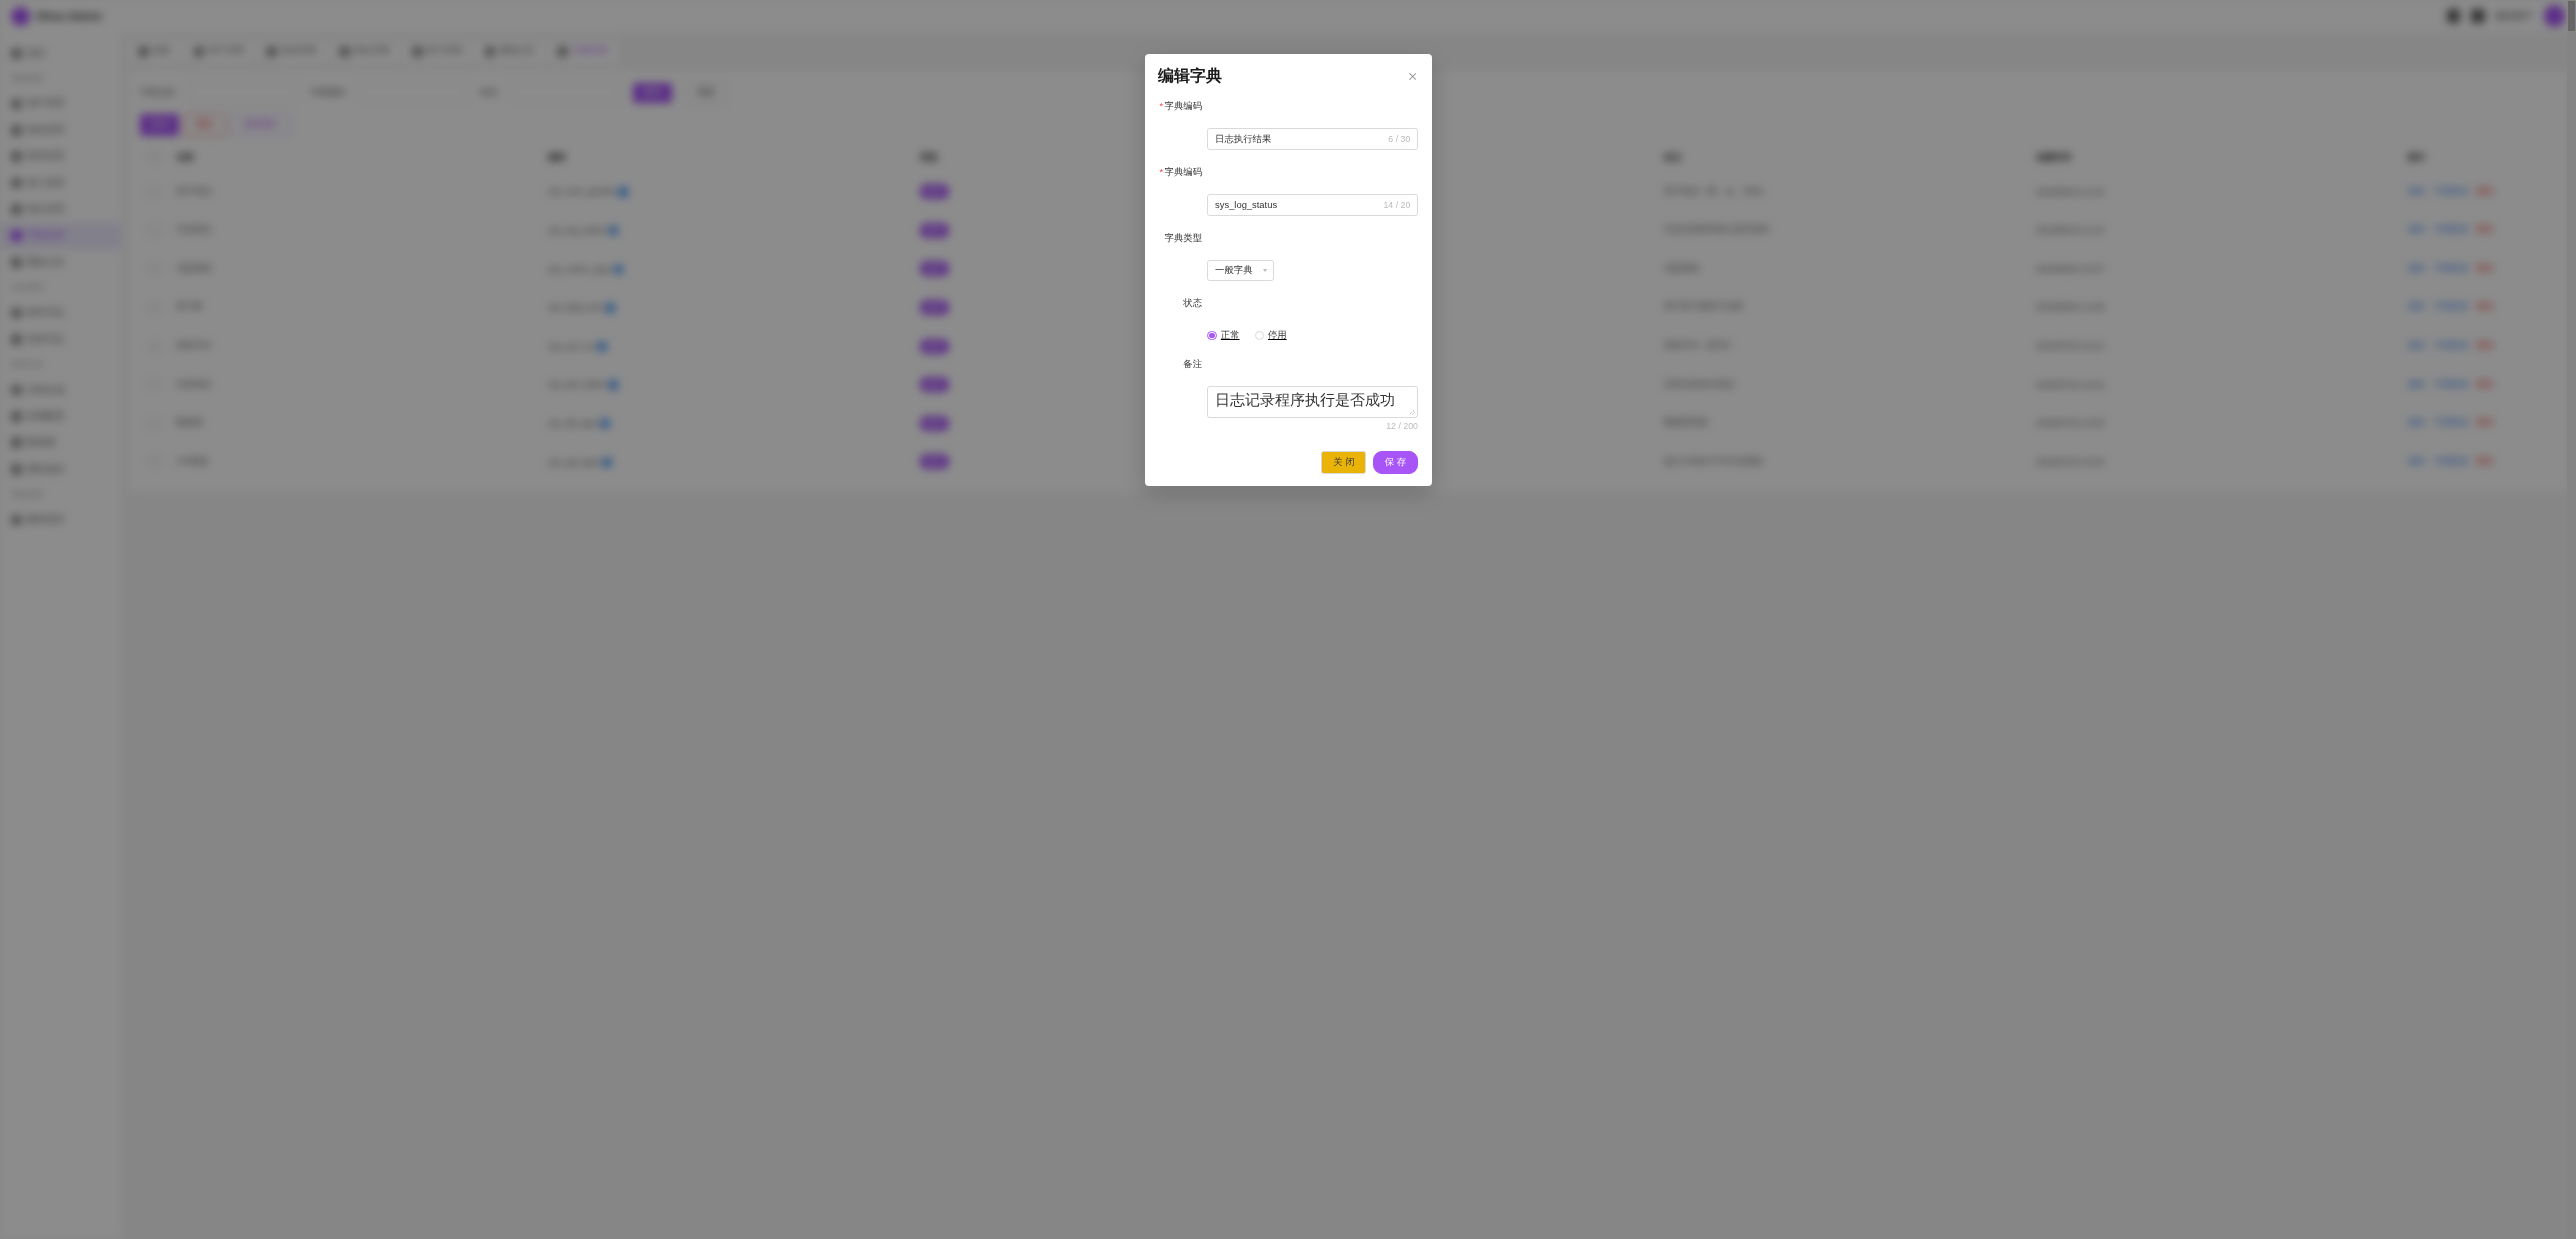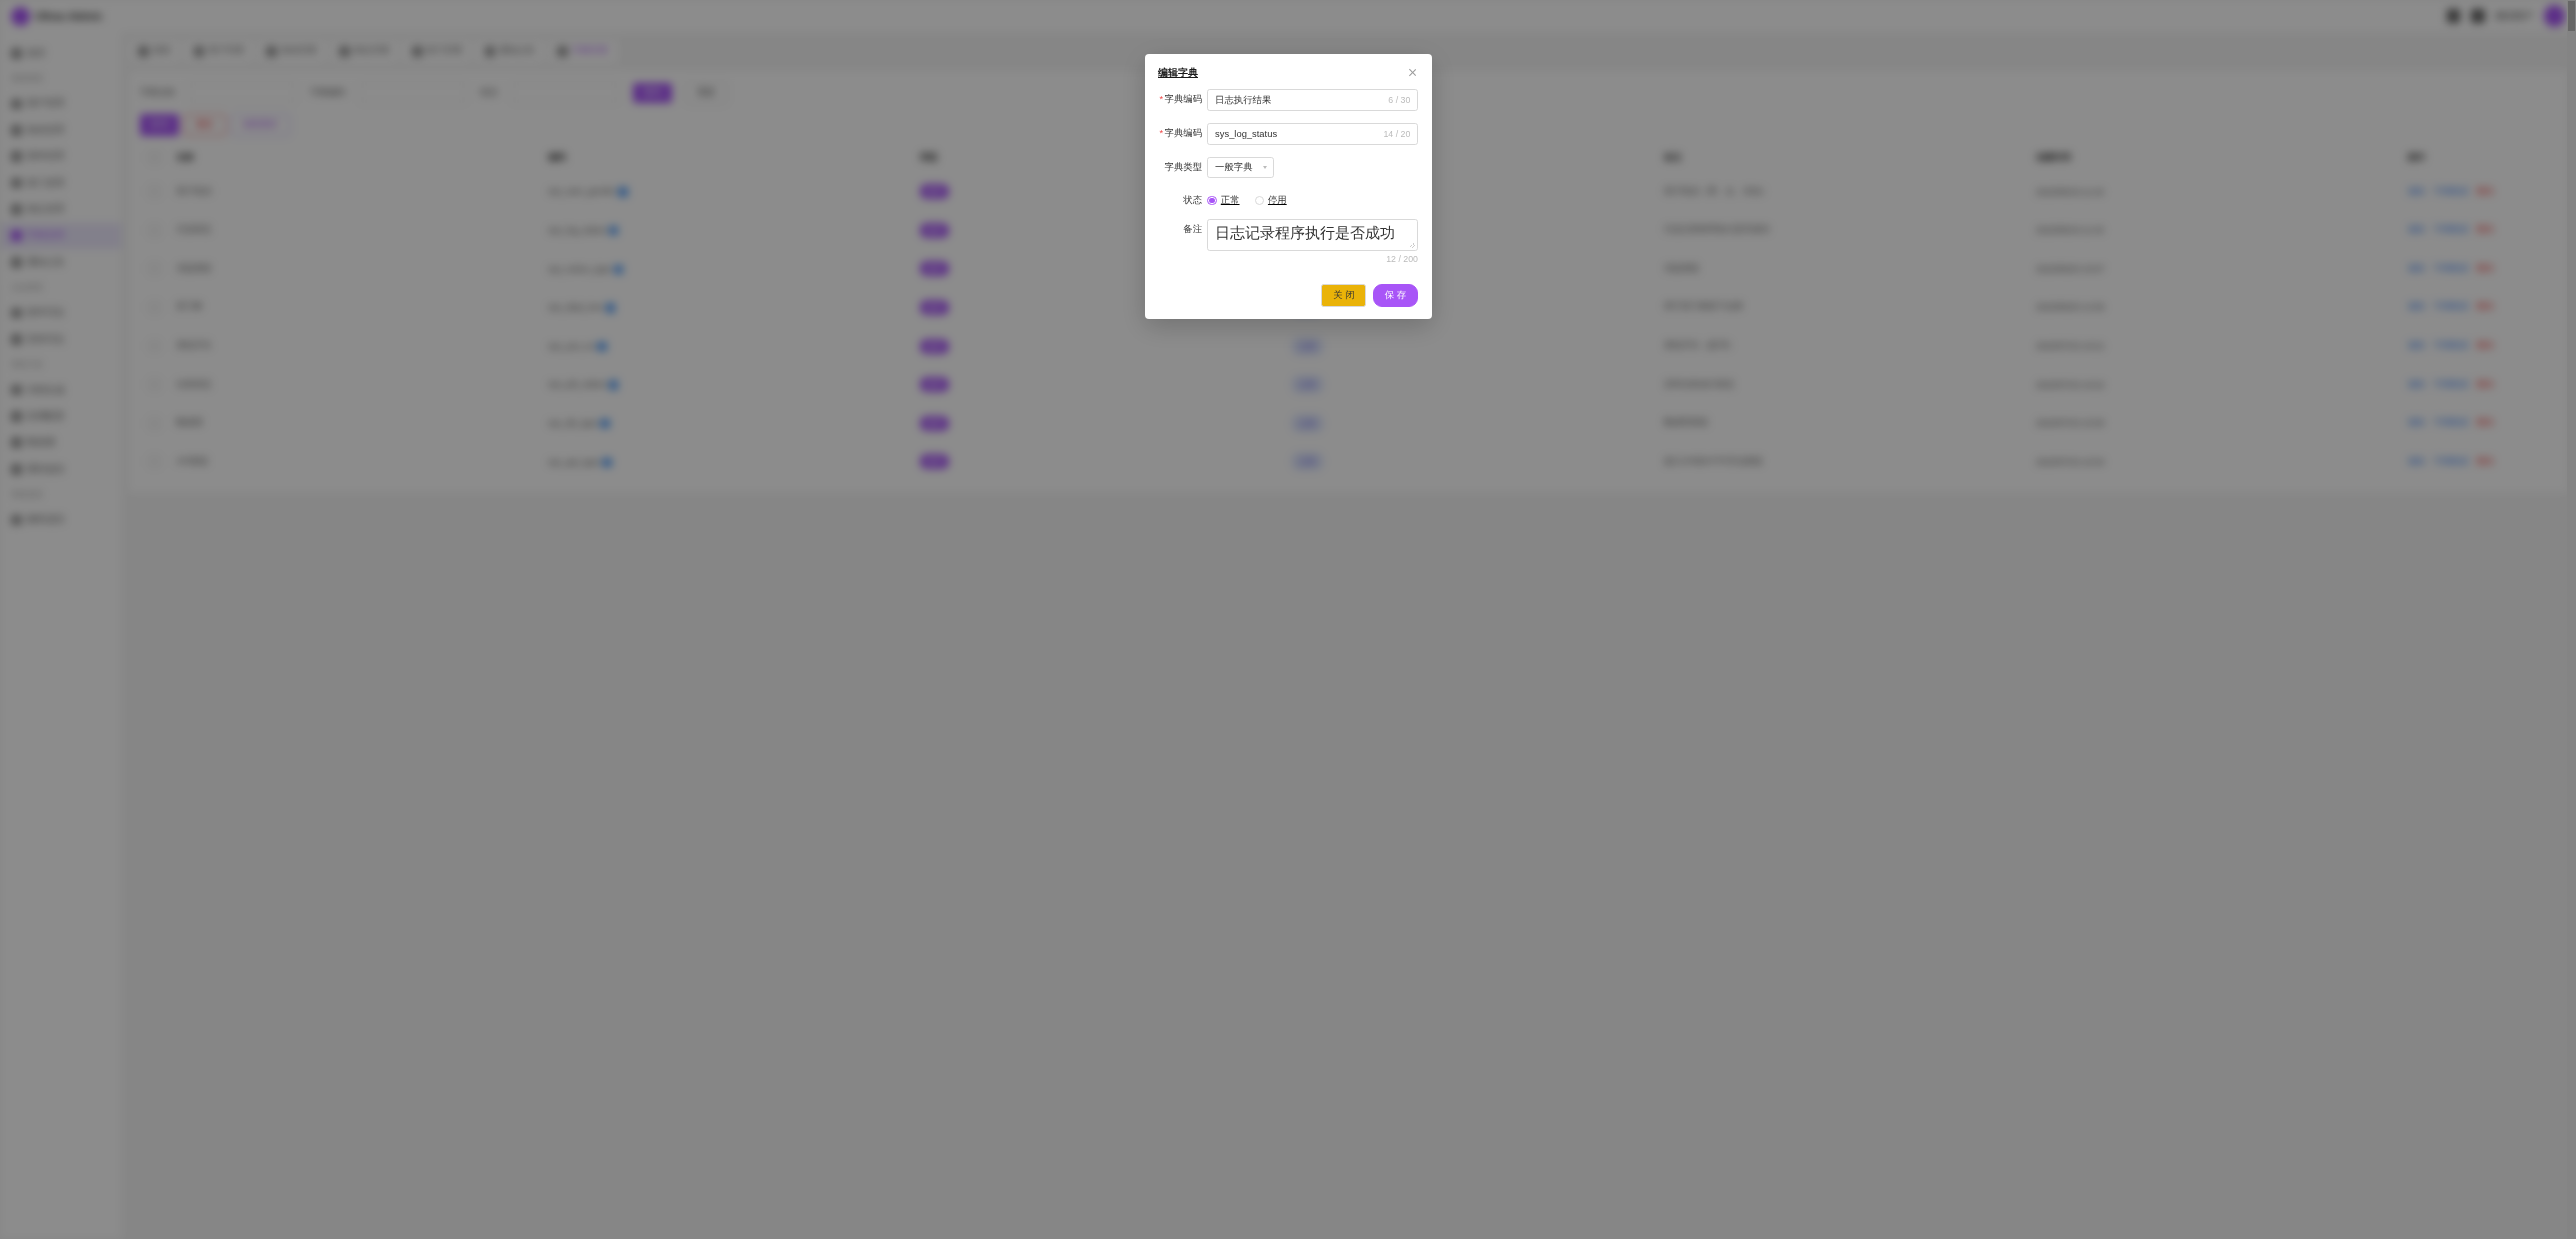--- a/index.html
+++ b/index.html
@@ -120,24 +120,23 @@
       border-radius: 4px;
       box-shadow: 0 6.7px 27px rgba(0,0,0,0.2);
     }
     .modal-header {
       display: flex;
       justify-content: space-between;
       align-items: center;
       padding: 12px 13.5px 9.4px 13.5px;
     }
     .modal-title {
-      font-size: 10px;
+      font-size: 16px;
       font-weight: 600;
       color: #1a1a1a;
-      text-decoration: underline;
     }
     .modal-close {
       width: 10.8px;
       height: 10.8px;
       cursor: pointer;
       position: relative;
       color: #999;
     }
     .modal-close::before, .modal-close::after {
       content: '';
@@ -165,20 +164,21 @@
       flex-shrink: 0;
       margin-right: 5.4px;
     }
     .required::before {
       content: '*';
       color: #ef4444;
       margin-right: 1.3px;
     }
     .form-control {
       flex: 1;
+      margin-top: 32px;
     }
     .input-wrapper {
       position: relative;
       display: flex;
       align-items: center;
       border: 0.7px solid #d9d9d9;
       border-radius: 2.7px;
       padding: 0 6.7px;
       height: 21.6px;
     }

